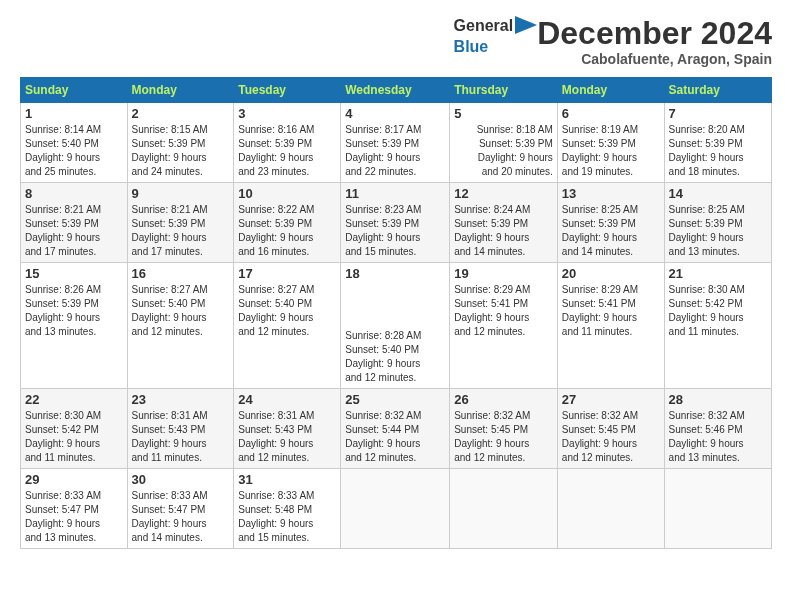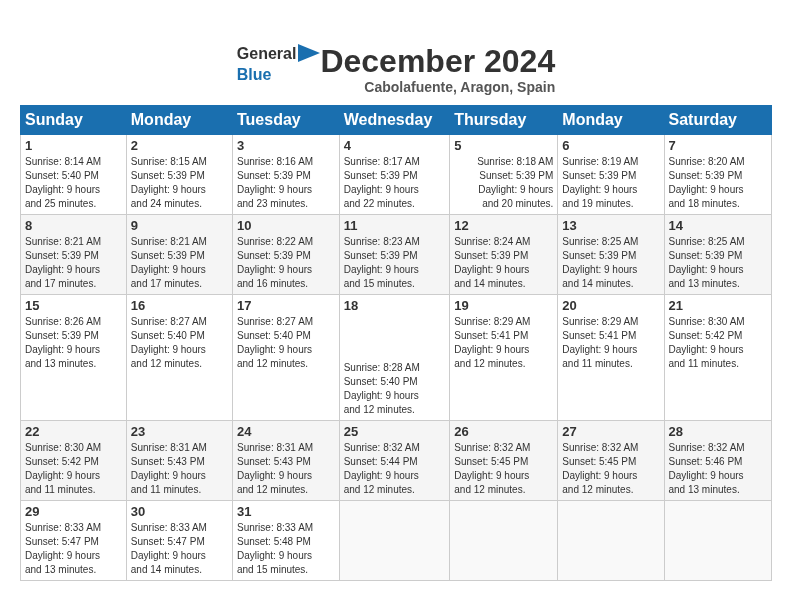--- a/index.html
+++ b/index.html
@@ -10,23 +10,22 @@
       height: 612px;
       overflow: hidden;
     }
     .page {
       width: 792px;
       padding: 16px 20px 10px 20px;
     }
     .header {
       display: flex;
       align-items: flex-start;
-      justify-content: center;
+      justify-content: flex-end;
       margin-bottom: 10px;
-      margin-top: 28px;
     }
     .logo {
       display: flex;
       align-items: center;
       gap: 2px;
     }
     .title-block {
       text-align: right;
     }
     .month-title {
@@ -40,24 +39,24 @@
       color: #555;
       font-weight: bold;
     }
     table {
       width: 100%;
       border-collapse: collapse;
       font-size: 9.5px;
     }
     thead tr th {
       background: #1a6faf;
-      color: #ffffff;
+      color: #bef264;
       padding: 5px 4px;
       text-align: left;
-      font-size: 16px;
+      font-size: 12px;
       font-weight: bold;
       border: 1px solid #1a6faf;
     }
     tbody tr td {
       border: 1px solid #ccc;
       vertical-align: top;
       padding: 3px 4px;
       width: 113px;
       min-height: 75px;
       background: #fff;

